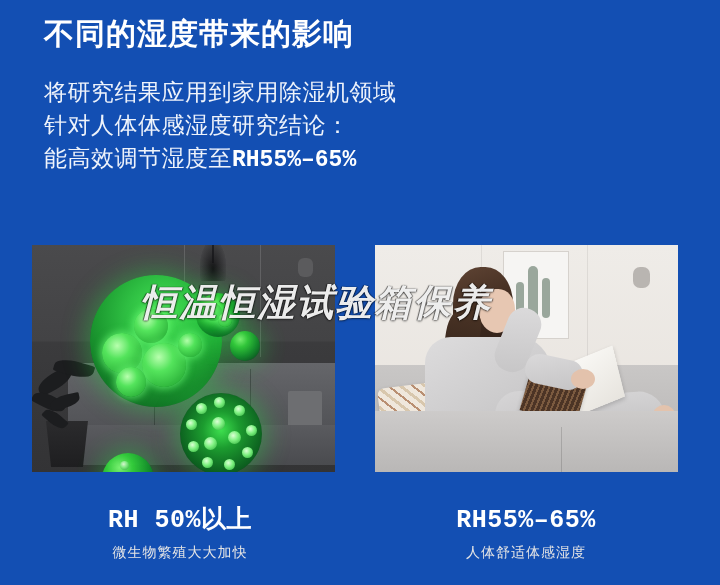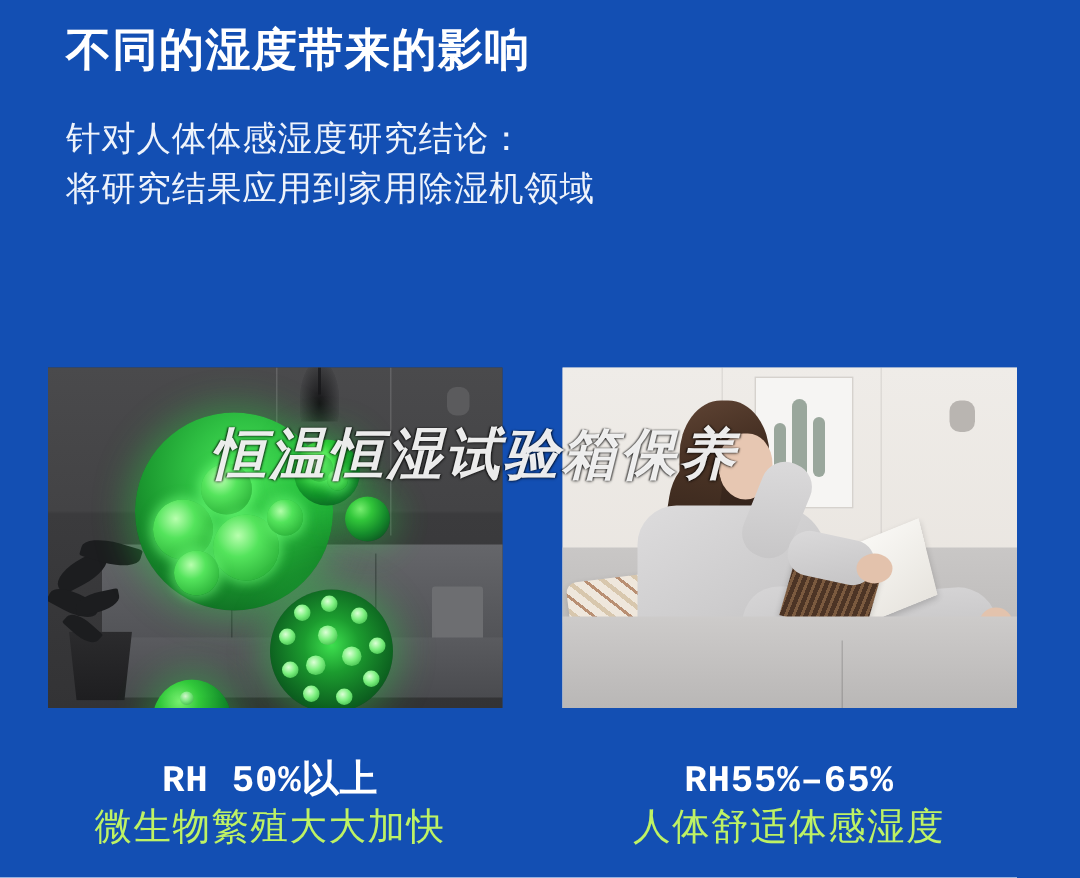--- a/index.html
+++ b/index.html
@@ -359,38 +359,39 @@
   .cap-right { left: 366px; }
   .cap-title {
     font-size: 25px;
     font-weight: 700;
     letter-spacing: 0.5px;
     line-height: 32px;
     white-space: nowrap;
   }
   .cap-sub {
     margin-top: 3px;
-    font-size: 25px;
+    font-size: 14px;
     font-weight: 400;
-    color: #bef264;
+    color: #e5e5e5;
     letter-spacing: 1px;
     line-height: 26px;
     white-space: nowrap;
   }
 </style>
 </head>
 <body>
 
 <div id="poster">
 
   <div class="headline">不同的湿度带来的影响</div>
 
   <div class="bodycopy">
+    <div class="line">将研究结果应用到家用除湿机领域</div>
     <div class="line">针对人体体感湿度研究结论：</div>
-    <div class="line">将研究结果应用到家用除湿机领域</div>
+    <div class="line"><span>能高效调节湿度至</span><span class="bold">RH55%–65%</span></div>
   </div>
 
   <div class="panel panel-left">
     <div class="room-dark">
       <div class="rd-wallpanel" style="left:152px;"></div>
       <div class="rd-wallpanel" style="left:228px;"></div>
       <div class="rd-hangcord"></div>
       <div class="rd-hanglamp"></div>
       <div class="rd-knob"></div>
 

